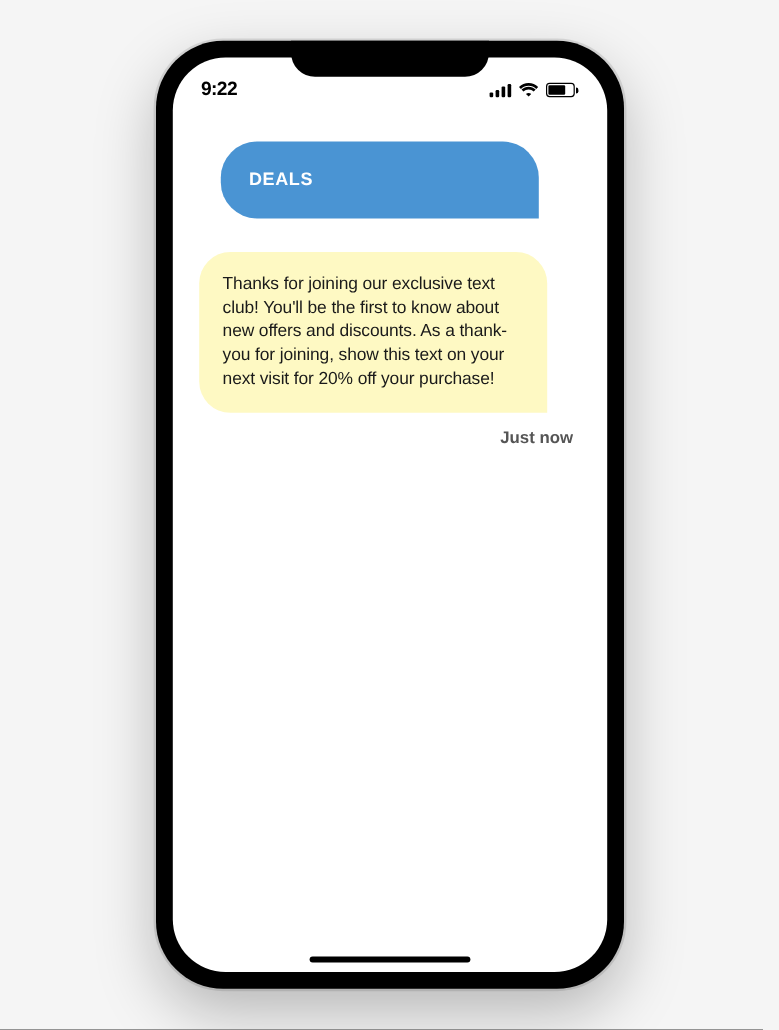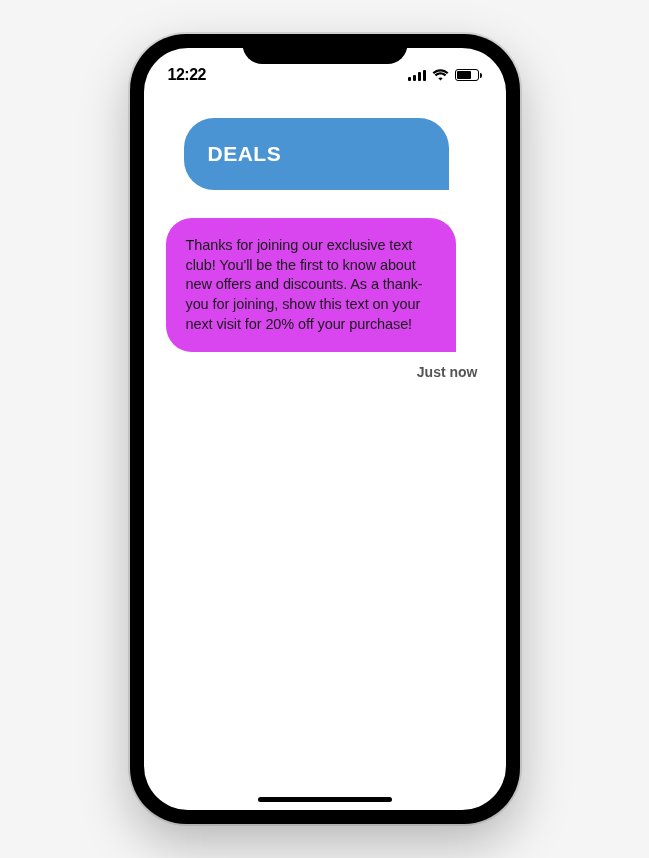--- a/index.html
+++ b/index.html
@@ -181,36 +181,36 @@
       justify-content: flex-start;
       padding-left: 18px;
     }
 
     .msg-row.received {
       justify-content: flex-start;
     }
     
     .bubble {
       padding: 16px 20px;
-      font-size: 21px;
+      font-size: 15px;
       line-height: 1.35;
     }
     
     .bubble.sent {
       background: #4a94d3;
       color: #fff;
       font-weight: 700;
       letter-spacing: 0.5px;
       width: 265px;
       border-radius: 30px 30px 0 30px;
       padding: 22px 24px;
     }
     
     .bubble.received {
-      background: #d946ef;
+      background: #fef9c3;
       color: #1a1a1a;
       width: 290px;
       border-radius: 26px 26px 0 26px;
       padding: 18px 20px;
       font-size: 14.5px;
       letter-spacing: -0.1px;
     }
     
     .timestamp {
       text-align: right;
@@ -233,21 +233,21 @@
     }
   </style>
 </head>
 <body>
 
 <div class="phone-frame">
   <div class="notch"></div>
   <div class="phone-screen">
 
     <div class="status-bar">
-      <div class="status-time">12:22</div>
+      <div class="status-time">9:22</div>
       <div class="status-right">
         <div class="signal-bars">
           <div class="signal-bar"></div>
           <div class="signal-bar"></div>
           <div class="signal-bar"></div>
           <div class="signal-bar"></div>
         </div>
         <div class="wifi-icon">
           <svg width="17" height="12" viewBox="0 0 17 12">
             <path d="M8.5 11.5 L6.3 9.3 C7 8.7 7.7 8.4 8.5 8.4 C9.3 8.4 10 8.7 10.7 9.3 Z M4.2 7.2 L2.6 5.6 C4.2 4.1 6.3 3.2 8.5 3.2 C10.7 3.2 12.8 4.1 14.4 5.6 L12.8 7.2 C11.6 6.1 10.1 5.5 8.5 5.5 C6.9 5.5 5.4 6.1 4.2 7.2 Z M0.5 3.5 C2.7 1.4 5.5 0.2 8.5 0.2 C11.5 0.2 14.3 1.4 16.5 3.5 L14.9 5.1 C13.1 3.4 10.9 2.5 8.5 2.5 C6.1 2.5 3.9 3.4 2.1 5.1 Z" fill="#000"></path>

